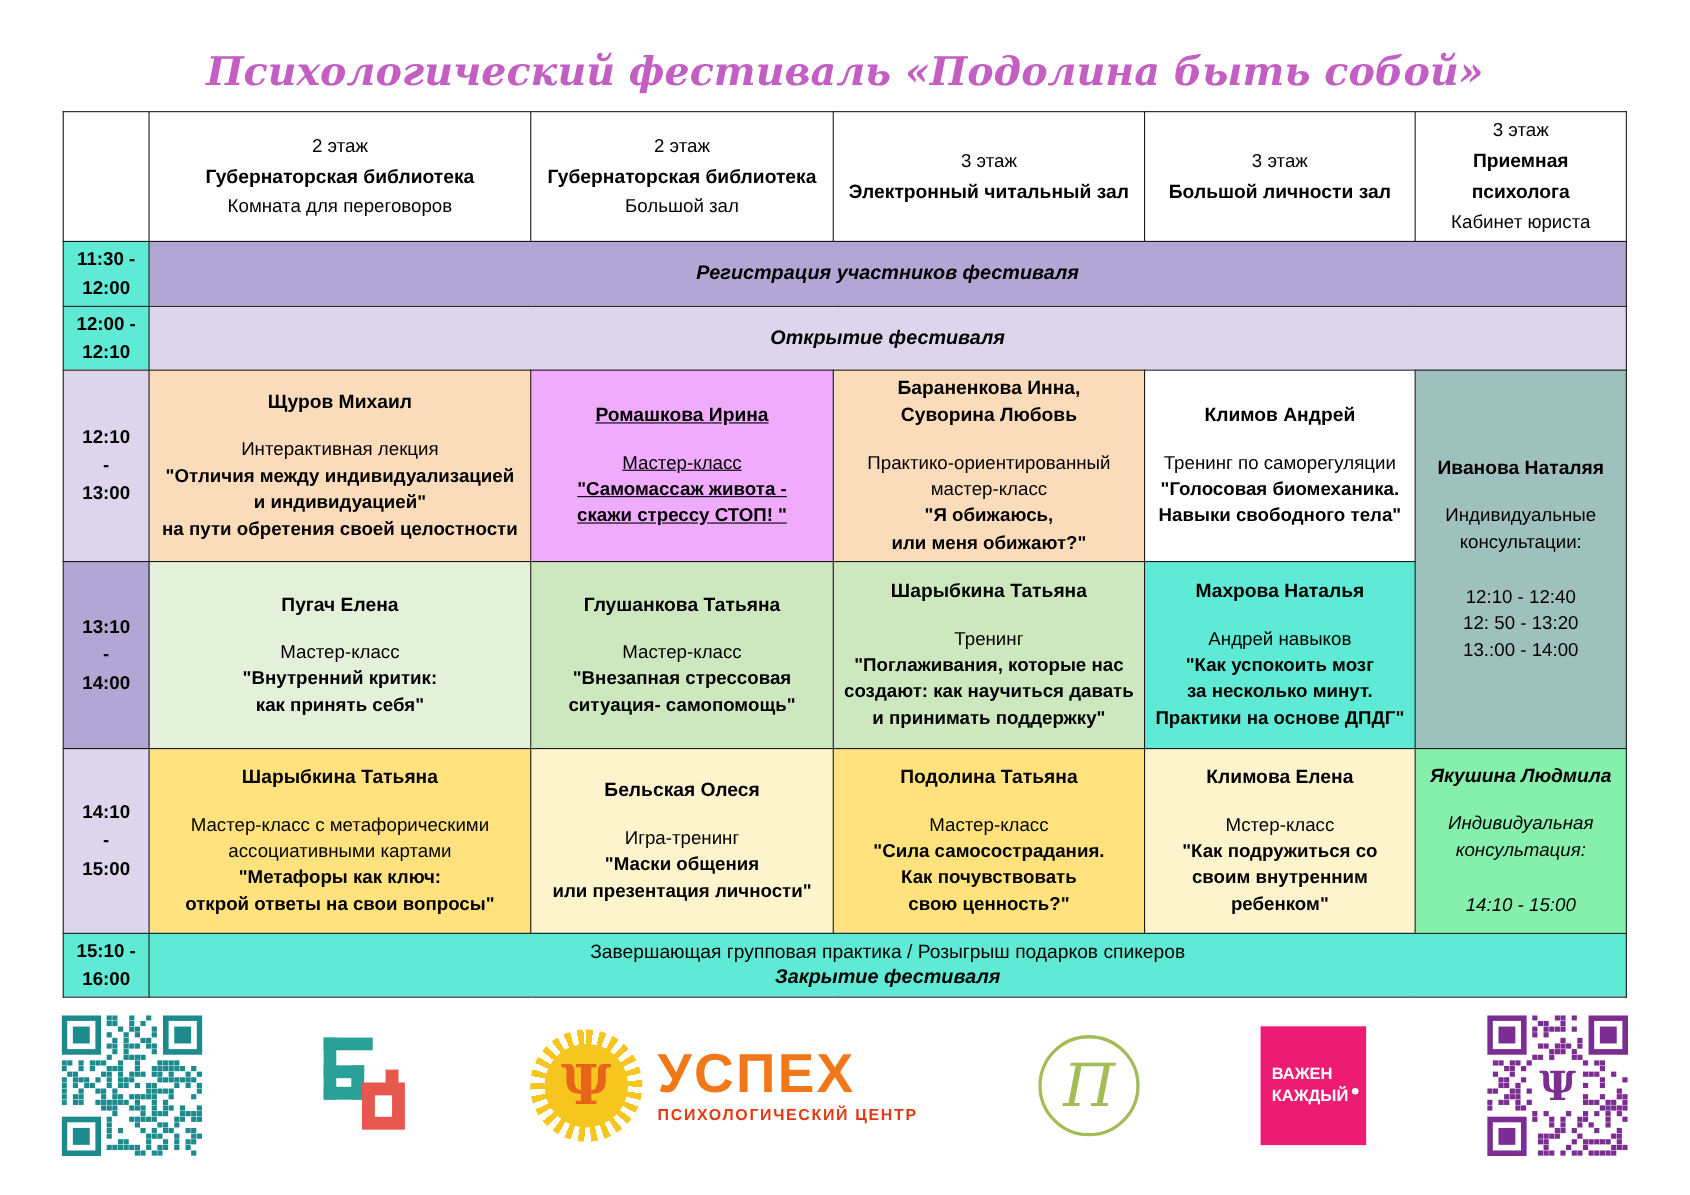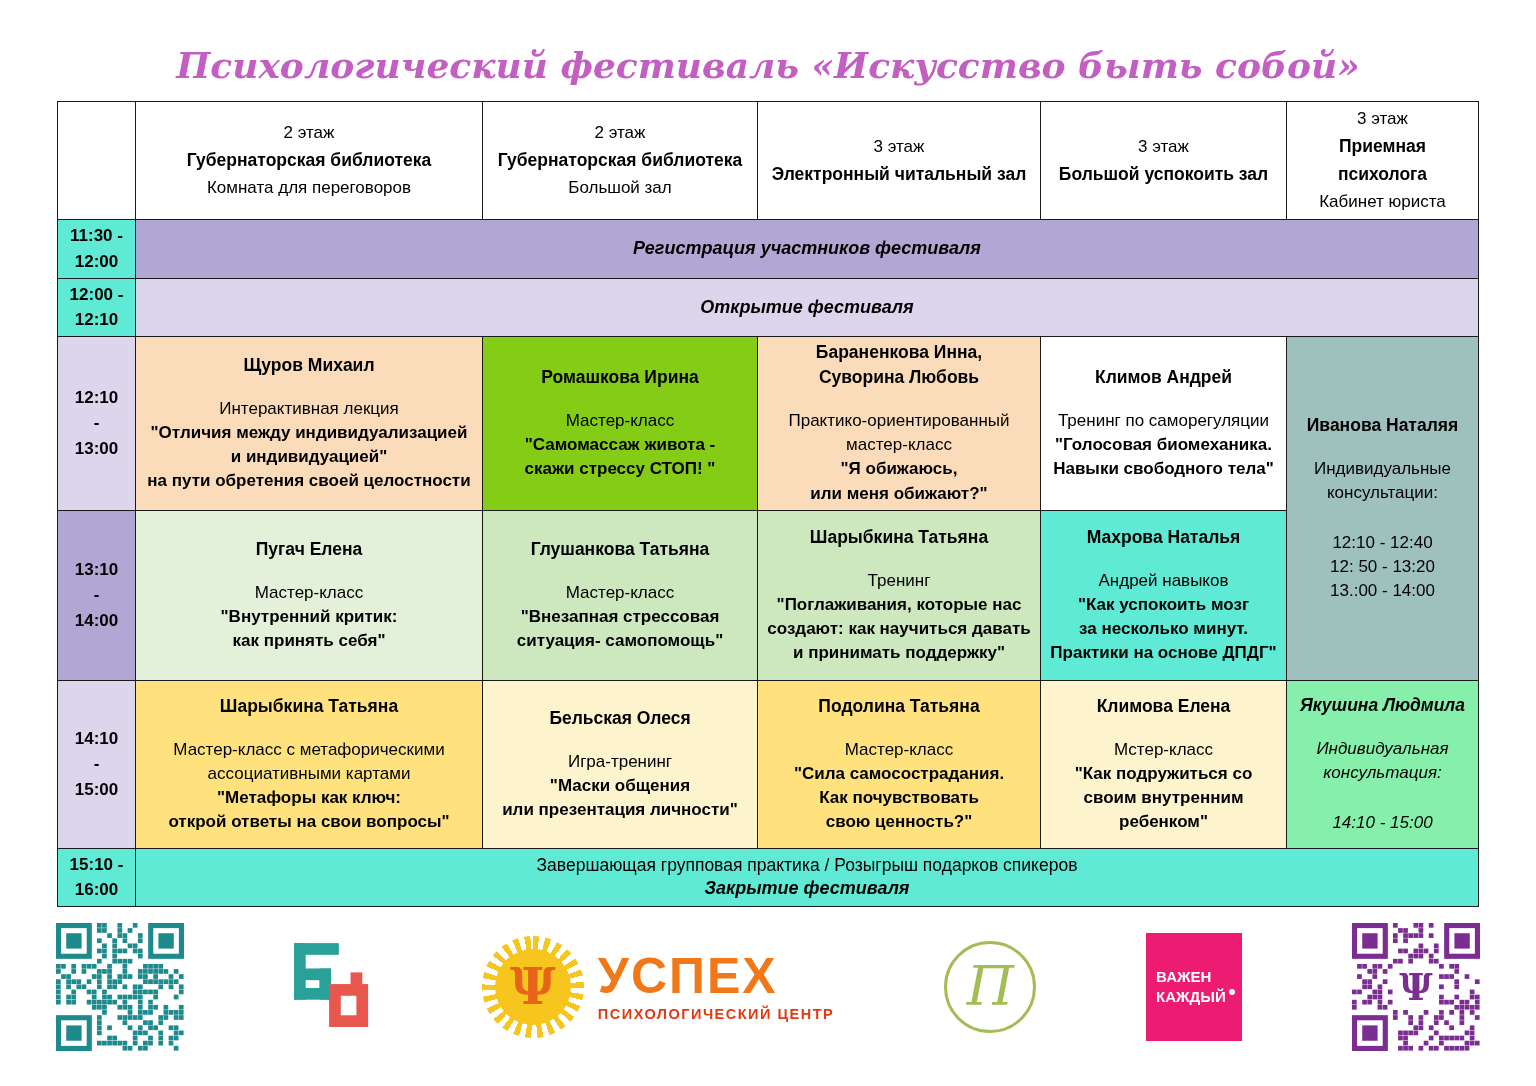--- a/index.html
+++ b/index.html
@@ -28,21 +28,21 @@
   .session { font-size: 17px; line-height: 1.42; }
   .speaker { font-weight: bold; font-size: 17.5px; margin-bottom: 19px; white-space: pre-line; }
   .fmt { white-space: pre-line; }
   .stitle { font-weight: bold; white-space: pre-line; }
   .times { white-space: pre-line; margin-top: 26px; }
 
   .bg-pmed   { background: #b2a6d4; }
   .bg-psoft  { background: #5eead4; }
   .bg-plight { background: #dcd5ec; }
   .bg-peach      { background: #fbdcba; }
-  .bg-peachlight { background: #84cc16; }
+  .bg-peachlight { background: #f0abfc; text-decoration: underline; }
   .bg-white      { background: #ffffff; }
   .bg-green      { background: #cde7bf; }
   .bg-greenlight { background: #e4f1da; }
   .bg-greenpale  { background: #5eead4; }
   .bg-yellow      { background: #ffe27d; }
   .bg-yellowlight { background: #fdf3cd; }
   .bg-teal     { background: #9fc1bd; }
   .bg-tealdark { background: #86efac; font-style: italic; }
 
   .footer { display: flex; align-items: center; justify-content: space-between;
@@ -66,21 +66,21 @@
             padding-left: 10px; flex: none; }
   .vz2 { display: flex; align-items: center; }
   .dot { width: 6px; height: 6px; background: #fff; border-radius: 50%; display: inline-block;
          margin-left: 3px; margin-top: -8px; }
 </style>
 </head>
 <body>
 
 <div class="page">
 
-  <h1 class="title">Психологический фестиваль «Искусство быть собой»</h1>
+  <h1 class="title">Психологический фестиваль «Подолина быть собой»</h1>
 
   <table class="schedule">
     <colgroup>
       <col style="width:78px">
         <col style="width:347px">
         <col style="width:275px">
       <col style="width:283px">
         <col style="width:246px">
         <col style="width:192px">
     </colgroup>
@@ -97,21 +97,21 @@
         <div class="floor">2 этаж</div>
         <div class="venue">Губернаторская библиотека</div>
         <div class="room">Большой зал</div>
       </td>
       <td class="col-head">
         <div class="floor">3 этаж</div>
         <div class="venue">Электронный читальный зал</div>
       </td>
       <td class="col-head">
         <div class="floor">3 этаж</div>
-        <div class="venue">Большой успокоить зал</div>
+        <div class="venue">Большой личности зал</div>
       </td>
       <td class="col-head">
         <div class="floor">3 этаж</div>
         <div class="venue">Приемная психолога</div>
         <div class="room">Кабинет юриста</div>
       </td>
     </tr>
 
     <tr class="rh59">
       <td class="time bg-psoft">11:30 -

